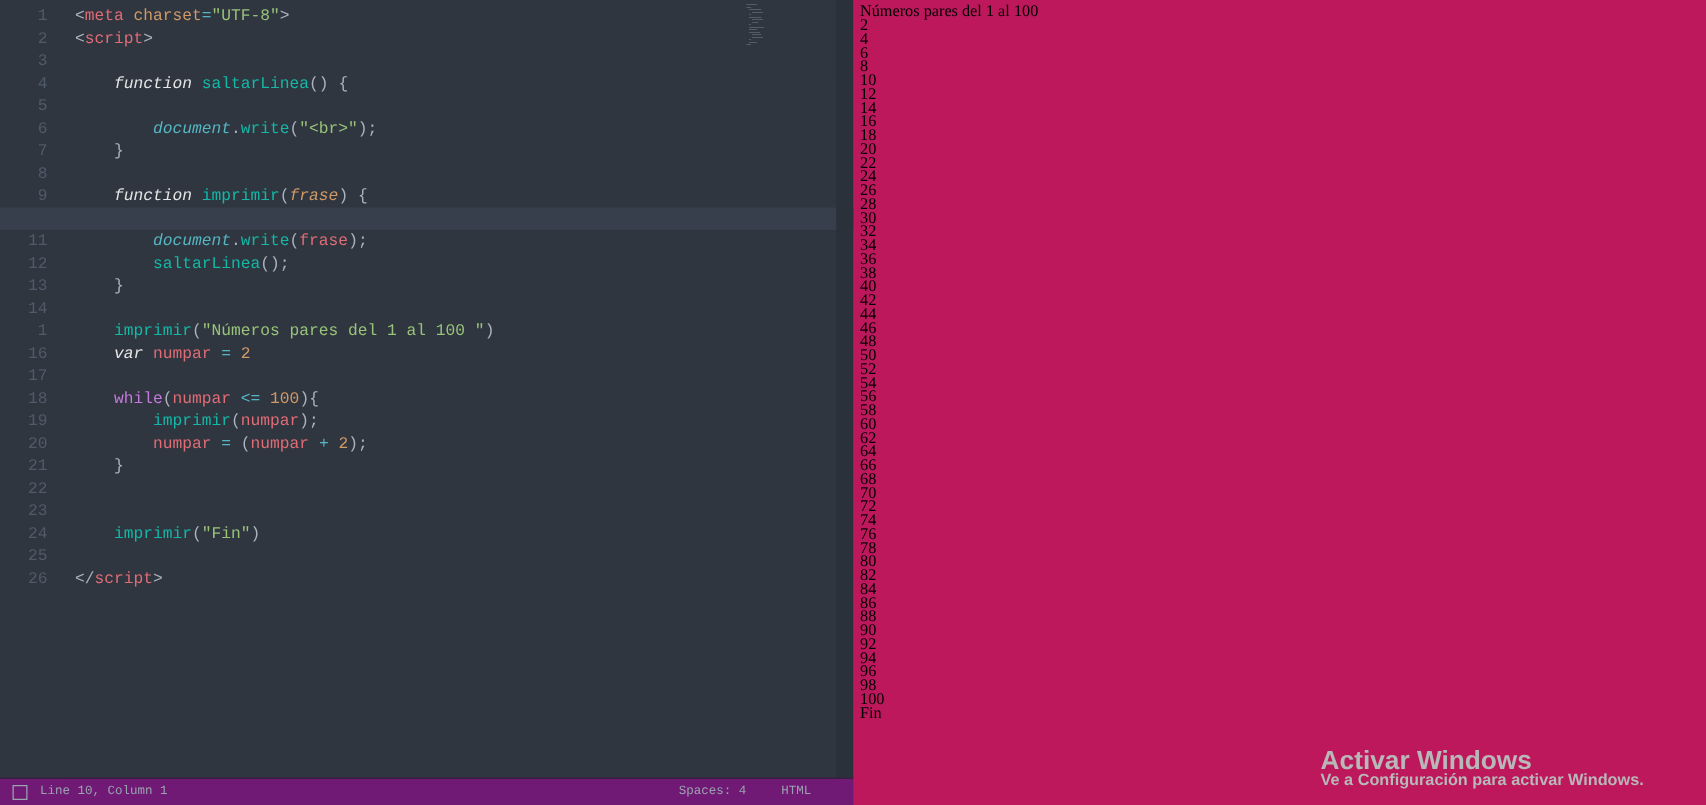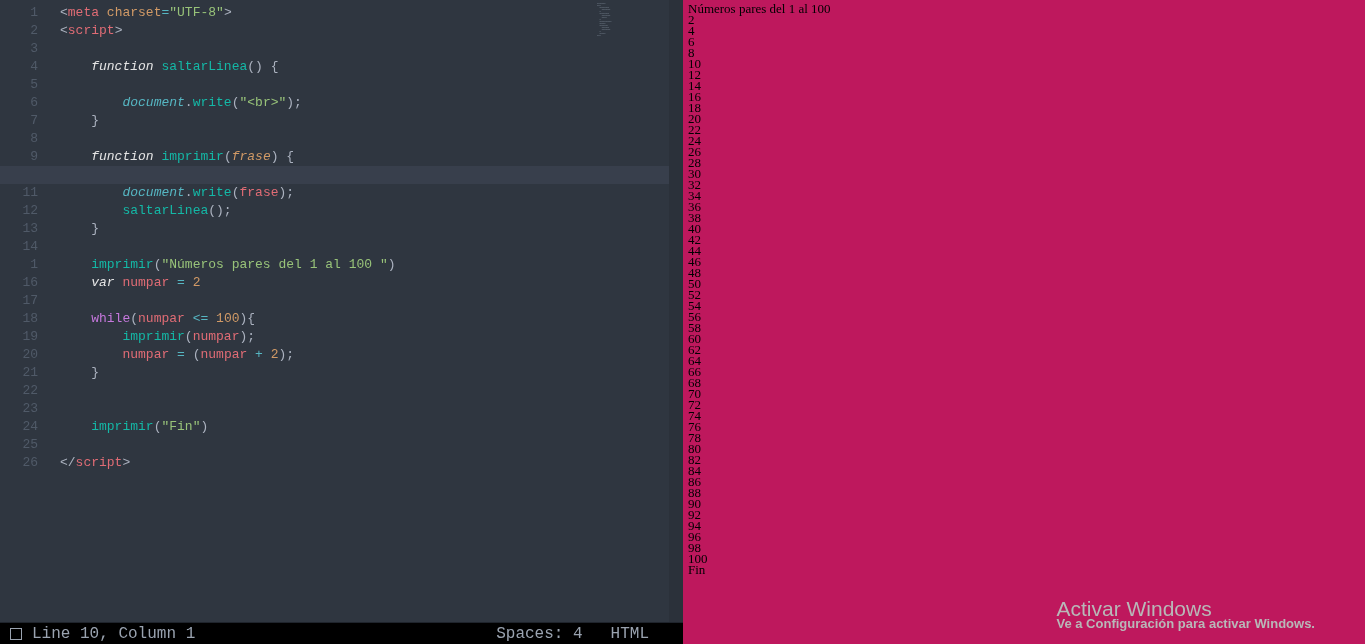--- a/index.html
+++ b/index.html
@@ -7,40 +7,40 @@
 .editor-pane { width:683px; height:644px; background:#2f3640; display:flex; flex-direction:column; position:relative; }
 .scroll-track { position:absolute; top:0; right:0; width:14px; height:622px; background:#2b313a; }
 .minimap { position:absolute; top:3px; right:16px; width:70px; height:60px; background:#2f3640; overflow:hidden; }
 .minimap-lines { font-size:2px; line-height:2px; color:#6a7480; white-space:pre; }
 .code-area { flex:1; display:flex; overflow:hidden; position:relative; }
 .gutter { width:50px; text-align:right; padding-right:12px; color:#505a68; font-size:13px; line-height:18px; padding-top:4px; user-select:none; background:#2f3640; }
 .gutter .cur { color:#a0a8b4; }
 .code { flex:1; font-size:13px; line-height:18px; padding-top:4px; color:#d8dee9; white-space:pre; position:relative; }
 .code-line { height:18px; padding-left:10px; }
 .code-line.hl { background:#383f4c; margin-left:-50px; padding-left:60px; }
-.statusbar { height:22px; background:#000000; color:#9aa3b0; font-size:16px; display:flex; align-items:center; padding:0 10px; justify-content:space-between; border-top:1px solid #1f242c; }
+.statusbar { height:22px; background:#701a75; color:#9aa3b0; font-size:10px; display:flex; align-items:center; padding:0 10px; justify-content:space-between; border-top:1px solid #1f242c; }
 .statusbar-left { display:flex; align-items:center; gap:10px; }
 .statusbar-right { display:flex; align-items:center; gap:28px; padding-right:24px; }
 .sq-icon { width:12px; height:12px; border:1px solid #9aa3b0; display:inline-block; }
 .c-tag { color:#e06c75; }
 .c-attr { color:#d19a66; }
 .c-op { color:#56b6c2; }
 .c-str { color:#98c379; }
 .c-punc { color:#abb2bf; }
 .c-kw { color:#e5e5e5; font-style:italic; }
 .c-kw2 { color:#c678dd; }
 .c-fn { color:#14b8a6;margin-top:20px; }
 .c-obj { color:#56b6c2; font-style:italic; }
 .c-param { color:#d19a66; font-style:italic; }
 .c-num { color:#d19a66; }
 .c-var { color:#e06c75; }
 .browser-pane { width:682px; height:644px; background:#be185d; color:#000; font-family:'Times New Roman',serif; font-size:13px; line-height:11px; padding:3px 5px; position:relative; }
 .browser-pane div { height:11px; }
 .watermark { position:absolute; right:50px; bottom:30px; color:#b8b8b8; font-family:'Segoe UI',sans-serif; text-align:left; }
-.watermark-title { font-size:21px; font-weight:400; margin-bottom:4px; }
+.watermark-title { font-size:21px; font-weight:700; margin-bottom:4px; }
 .watermark-sub { font-size:13px;font-weight:bold; }
 </style>
 </head>
 <body>
 
 <div class="editor-pane">
   <div class="code-area">
     <div class="gutter">
         <div>1</div>
         <div>2</div>

